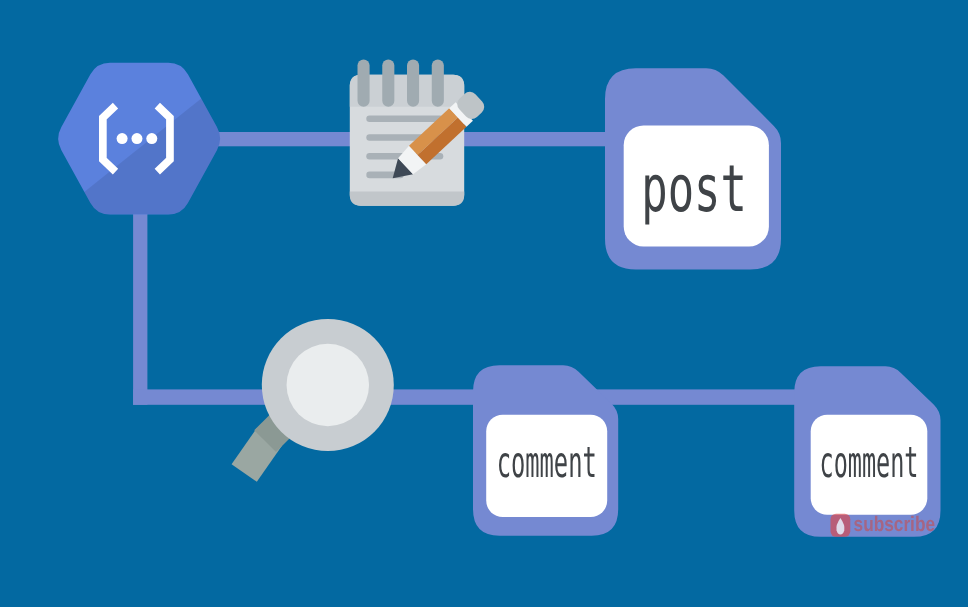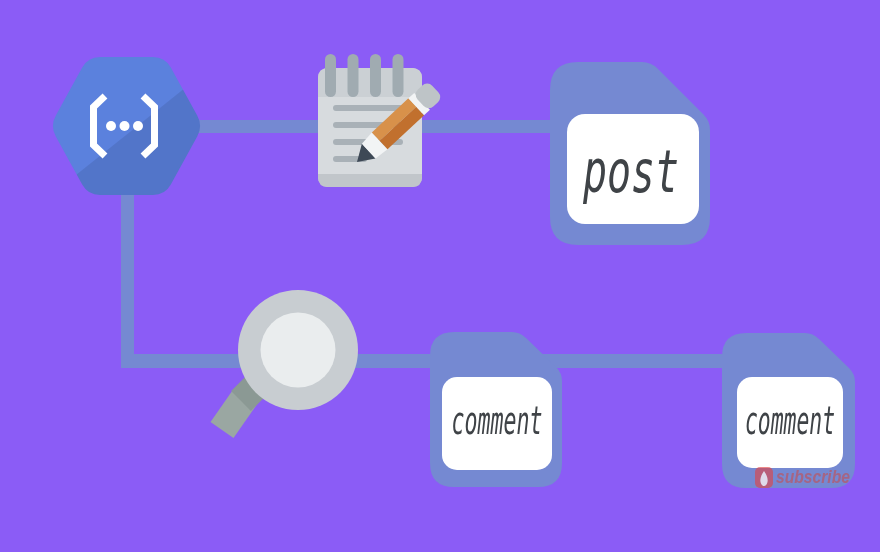--- a/index.html
+++ b/index.html
@@ -1,17 +1,17 @@
 <!DOCTYPE html>
 <html><head>
 <meta charset="utf-8">
 <style>
   html,body{margin:0;padding:0;background:#ffffff;}
-  .stage{position:relative;width:880px;height:552px;background:#8b5cf6;overflow:hidden;
-         font-family:"DejaVu Sans Mono", monospace;font-style:italic;}
+  .stage{position:relative;width:880px;height:552px;background:#0369a1;overflow:hidden;
+         font-family:"DejaVu Sans Mono", monospace;}
   svg{display:block;}
   text.file-label{font-family:"DejaVu Sans Mono", monospace;}
   text.watermark-label{font-family:"Liberation Sans", sans-serif;font-weight:bold;}
 </style>
 </head>
 <body>
 
 <div class="stage">
 <svg width="880" height="552" viewBox="0 0 880 552" xmlns="http://www.w3.org/2000/svg">
 

